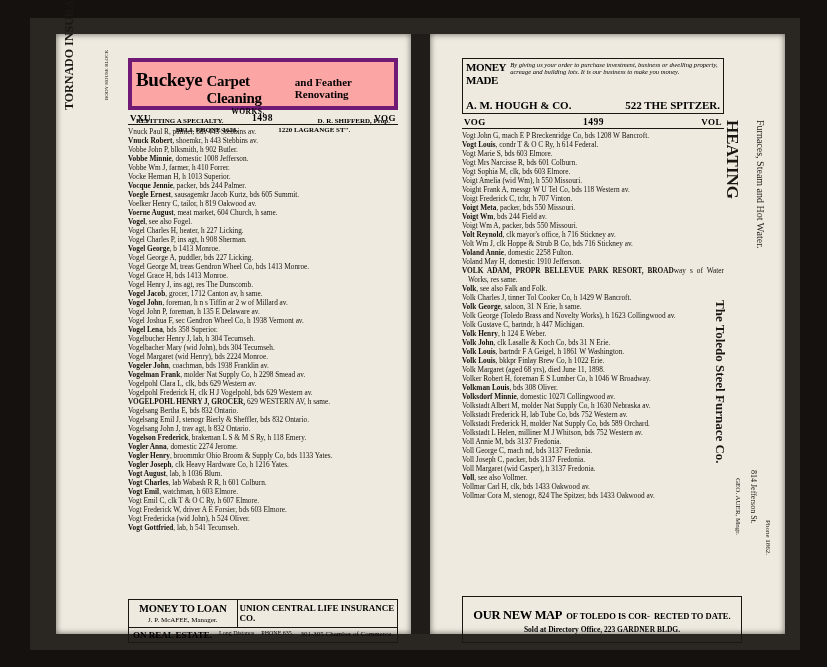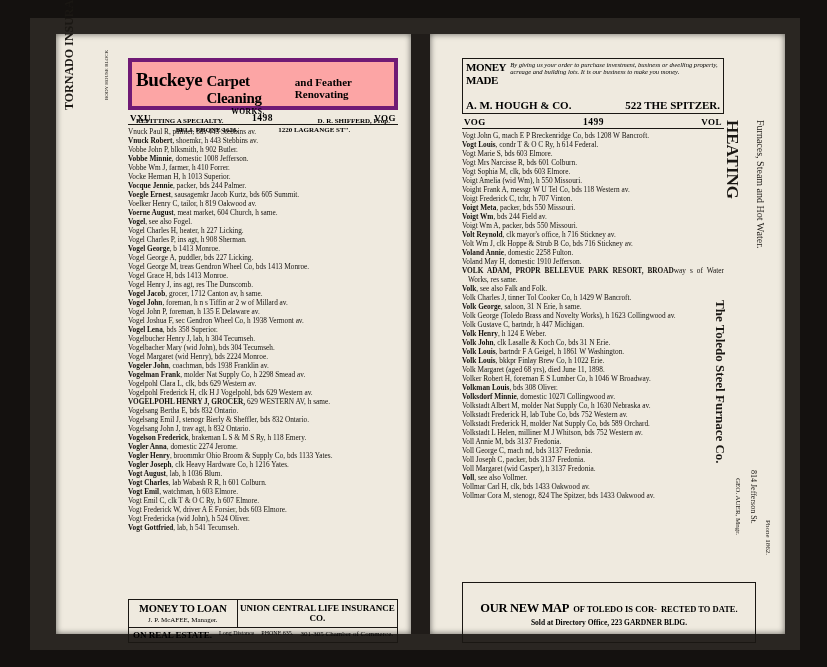--- a/index.html
+++ b/index.html
@@ -32,35 +32,35 @@
   .runhead .num{font-size:9.5px;font-weight:bold;}
 
   .entries{margin-top:3px;font-size:7.3px;line-height:8.5px;color:#15120f;
            text-align:justify;}
   .entries .e{margin:0 0 .5px 0;padding-left:6px;text-indent:-6px;}
   .entries .e b{font-weight:bold;}
 
   .moneyad{position:absolute;left:128px;bottom:24px;width:270px;}
   .mn-top{display:flex;border:1px solid #1a1713;}
   .mn-l{width:40%;border-right:1px solid #1a1713;padding:3px 2px;text-align:center;}
-  .mn-r{width:60%;padding:3px 2px;text-align:center;}
+  .mn-r{width:60%;padding:3px 2px;text-align:left;}
   .mn-b{border:1px solid #1a1713;border-top:0;display:flex;justify-content:space-between;padding:2px 4px;}
   .mn-h{font-weight:bold;font-size:10.5px;letter-spacing:-.2px;}
   .mn-h2{font-weight:bold;font-size:9px;}
   .mn-s{font-size:7px;}
   .mn-s2{font-size:6px;}
 
   
   .moneymade{border:1px solid #1a1713;padding:2px 3px;}
   .mm-row{display:flex;}
   .mm-left{font-weight:bold;font-size:11px;line-height:13px;letter-spacing:-.4px;}
   .mm-right{font-size:6.6px;line-height:7.4px;font-style:italic;padding-left:3px;}
   .mm-bot{display:flex;justify-content:space-between;align-items:baseline;font-weight:bold;font-size:11px;margin-top:12px;}
 
-  .mapad{position:absolute;left:462px;bottom:24px;width:262px;border:1px solid #1a1713;padding:15px;text-align:center;}
+  .mapad{position:absolute;left:462px;bottom:24px;width:262px;border:1px solid #1a1713;padding:8px;text-align:center;}
   .mapad .l1{font-weight:bold;font-size:12.5px;letter-spacing:-.3px;}
   .mapad .l2{font-weight:bold;font-size:7.5px;margin-top:2px;}
 
   .sidebarL{position:absolute;left:62px;top:110px;}
   .sidebarLsm{position:absolute;left:104px;top:100px;}
   .sideR1{position:absolute;left:742px;top:120px;}
   .sideR2{position:absolute;left:766px;top:120px;}
   .sideR3{position:absolute;left:728px;top:300px;}
   .sideR4{position:absolute;left:758px;top:470px;}
   .sideR5{position:absolute;left:742px;top:478px;}

